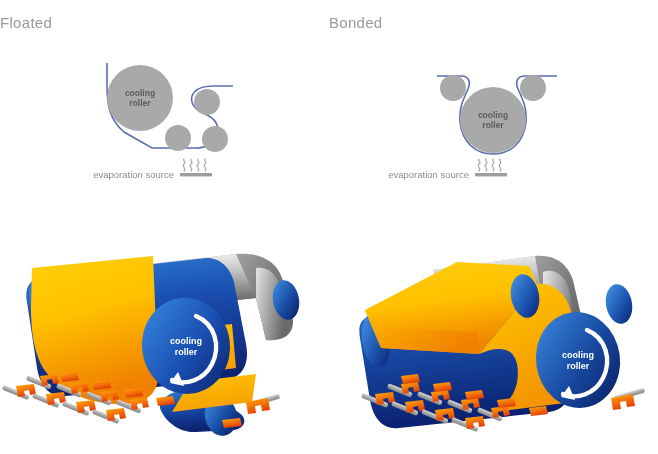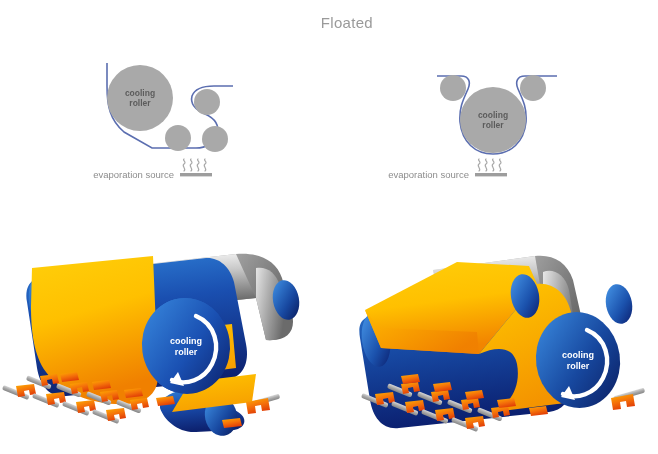--- a/index.html
+++ b/index.html
@@ -9,23 +9,22 @@
     font-family:"Liberation Sans","DejaVu Sans",sans-serif;
     background:#ffffff;
   }
   .canvas{position:absolute;left:0;top:0;width:658px;height:454px;}
   .panel{position:absolute;top:0;width:329px;height:454px;}
   .panel-left{left:0;}
   .panel-right{left:329px;}
 
   .panel-title{
     position:absolute;top:14px;left:0;width:329px;
-    text-align:right;font-size:15px;color:#9a9a9a;
+    text-align:left;font-size:15px;color:#9a9a9a;
     letter-spacing:.3px;
-    padding-left:44px;
   }
 
   .schematic{position:absolute;top:42px;left:0;width:329px;height:150px;}
   .lowerart{position:absolute;top:236px;left:0;width:329px;height:218px;}
 
   svg{display:block;overflow:visible;}
   .evap-label{
     font-family:"Liberation Sans","DejaVu Sans",sans-serif;
     font-size:9.5px;fill:#8d8d8d;
   }
@@ -214,20 +213,21 @@
           <g>
             <path d="M222,184 L240,182 L242,190 L224,192 Z" fill="url(#fl-boat)"></path>
           </g>
         </g>
       </svg>
     </div>
   </div>
 
   <div class="panel panel-right">
 
+    <div class="panel-title">Bonded</div>
 
     <div class="schematic">
       <svg width="329" height="150" viewBox="0 0 329 150" xmlns="http://www.w3.org/2000/svg">
 
         <path d="M108,34 L132,34 C140,34 142,40 139,47
                  C134,58 130,66 131,80
                  C133,100 146,112 164,112
                  C182,112 195,100 197,80
                  C198,66 194,58 189,47
                  C186,40 188,34 196,34 L228,34" fill="none" stroke="#5b6eb0" stroke-width="1.6"></path>

